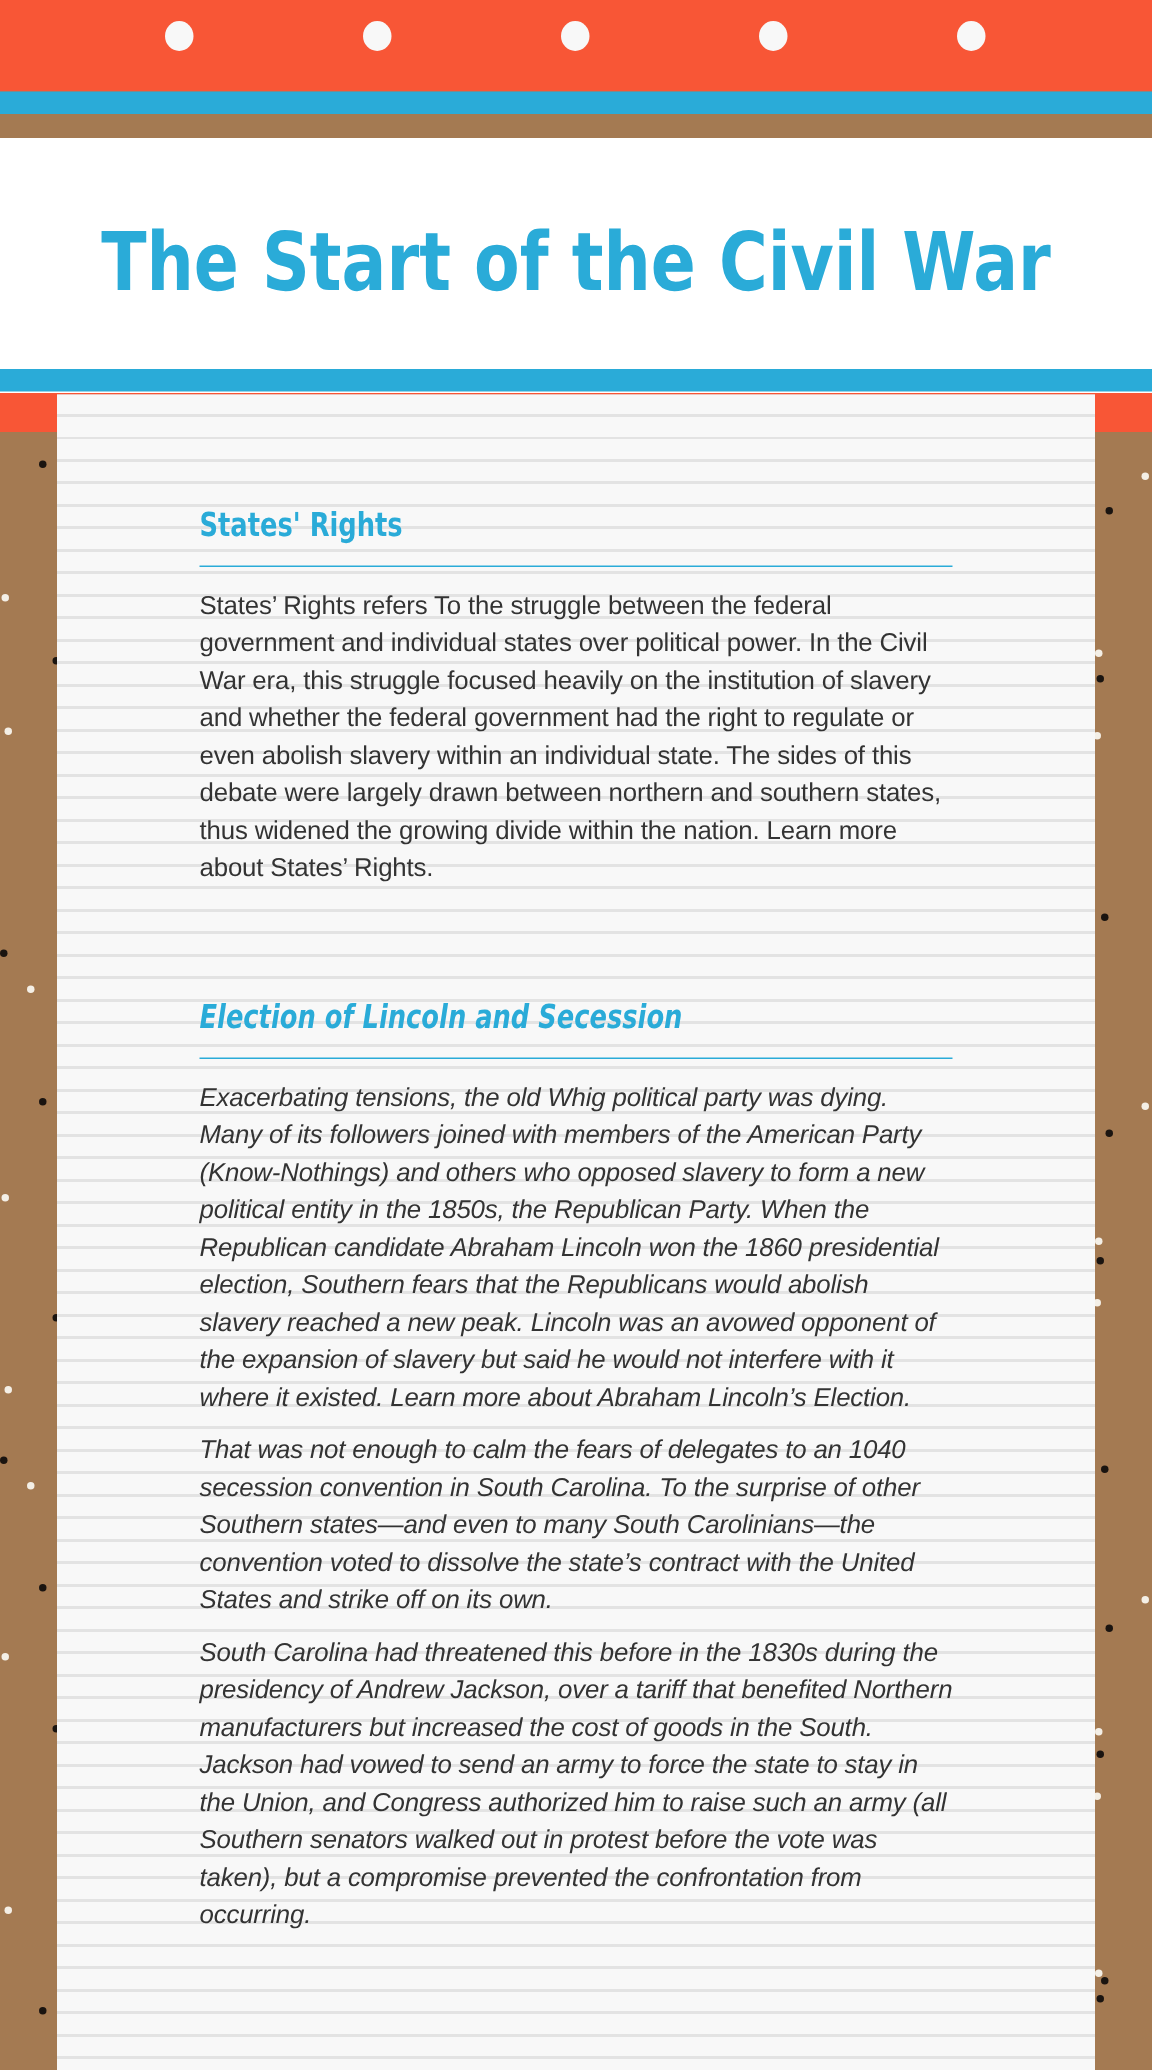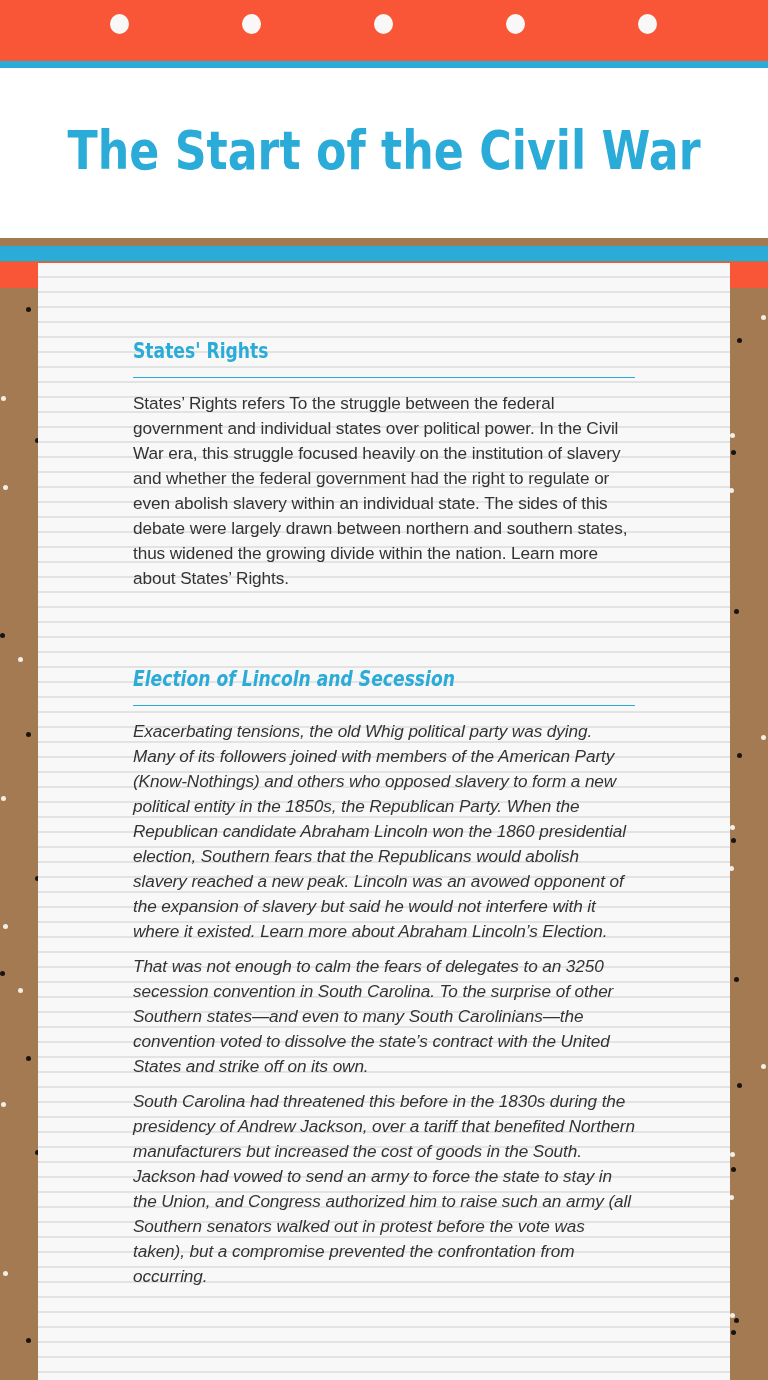--- a/index.html
+++ b/index.html
@@ -15,21 +15,21 @@
     }
     .hole {
       position: absolute; top: 14px; width: 19px; height: 20px;
       border-radius: 50%; background: #f8f8f8;
     }
     .blue-strip {
       position: absolute; left: 0; width: 768px; height: 15px;
       background: #2aabd8;
     }
     .header {
-      position: absolute; left: 0; top: 68px; width: 768px; height: 170px;
+      position: absolute; left: 0; top: 92px; width: 768px; height: 170px;
       background: #ffffff;
       display: flex; align-items: center; justify-content: center;
     }
     .page-title {
       font-family: "DejaVu Sans", sans-serif;
       font-weight: bold;
       font-size: 54px;
       color: #2aabd8;
       letter-spacing: 0px;
       transform: scaleX(0.82);
@@ -157,17 +157,17 @@
     <section class="section">
       <h2 class="section-title">States' Rights</h2>
       <div class="section-rule"></div>
       <p class="para">States’ Rights refers To the struggle between the federal government and individual states over political power. In the Civil War era, this struggle focused heavily on the institution of slavery and whether the federal government had the right to regulate or even abolish slavery within an individual state. The sides of this debate were largely drawn between northern and southern states, thus widened the growing divide within the nation. Learn more about States’ Rights.</p>
     </section>
 
     <section class="section section-2">
       <h2 class="section-title">Election of Lincoln and Secession</h2>
       <div class="section-rule"></div>
       <p class="para">Exacerbating tensions, the old Whig political party was dying. Many of its followers joined with members of the American Party (Know-Nothings) and others who opposed slavery to form a new political entity in the 1850s, the Republican Party. When the Republican candidate Abraham Lincoln won the 1860 presidential election, Southern fears that the Republicans would abolish slavery reached a new peak. Lincoln was an avowed opponent of the expansion of slavery but said he would not interfere with it where it existed. Learn more about Abraham Lincoln’s Election.</p>
-      <p class="para">That was not enough to calm the fears of delegates to an 3250 secession convention in South Carolina. To the surprise of other Southern states—and even to many South Carolinians—the convention voted to dissolve the state’s contract with the United States and strike off on its own.</p>
+      <p class="para">That was not enough to calm the fears of delegates to an 1040 secession convention in South Carolina. To the surprise of other Southern states—and even to many South Carolinians—the convention voted to dissolve the state’s contract with the United States and strike off on its own.</p>
       <p class="para">South Carolina had threatened this before in the 1830s during the presidency of Andrew Jackson, over a tariff that benefited Northern manufacturers but increased the cost of goods in the South. Jackson had vowed to send an army to force the state to stay in the Union, and Congress authorized him to raise such an army (all Southern senators walked out in protest before the vote was taken), but a compromise prevented the confrontation from occurring.</p>
     </section>
   </div>
 </main>
 
 </body></html>

